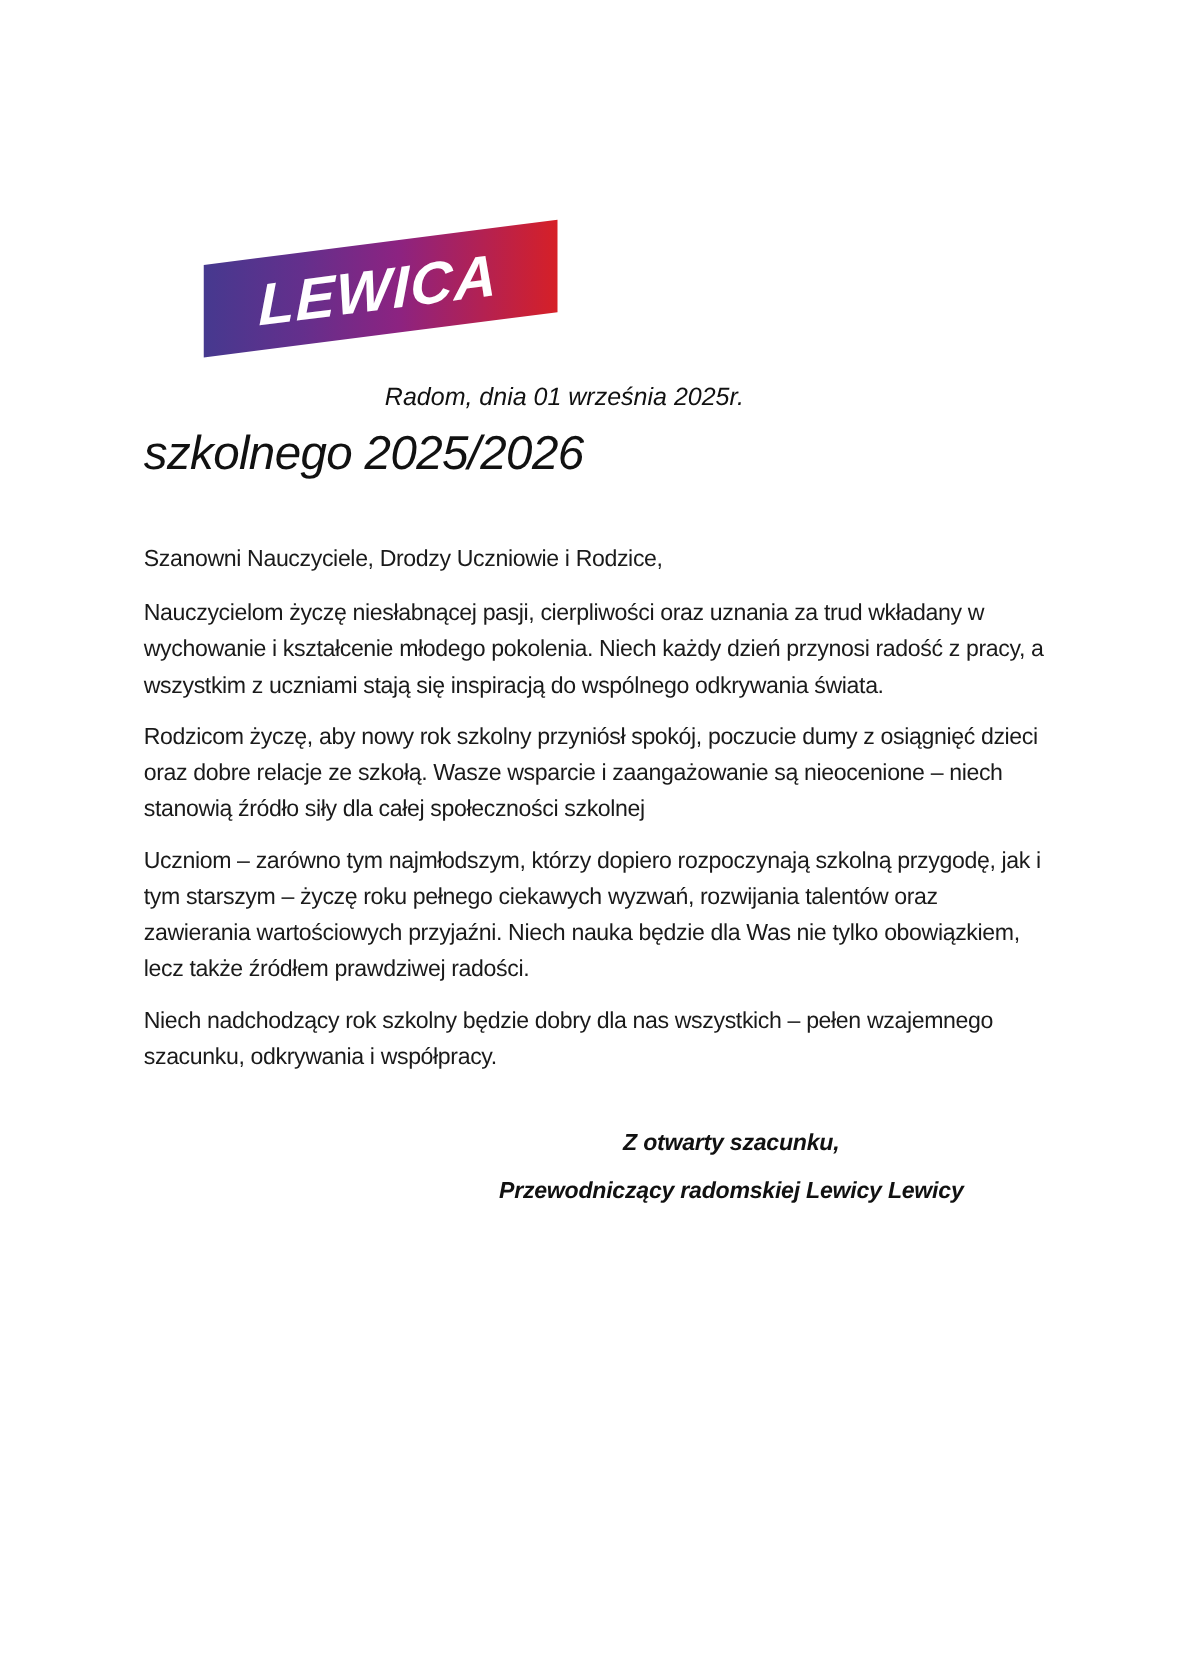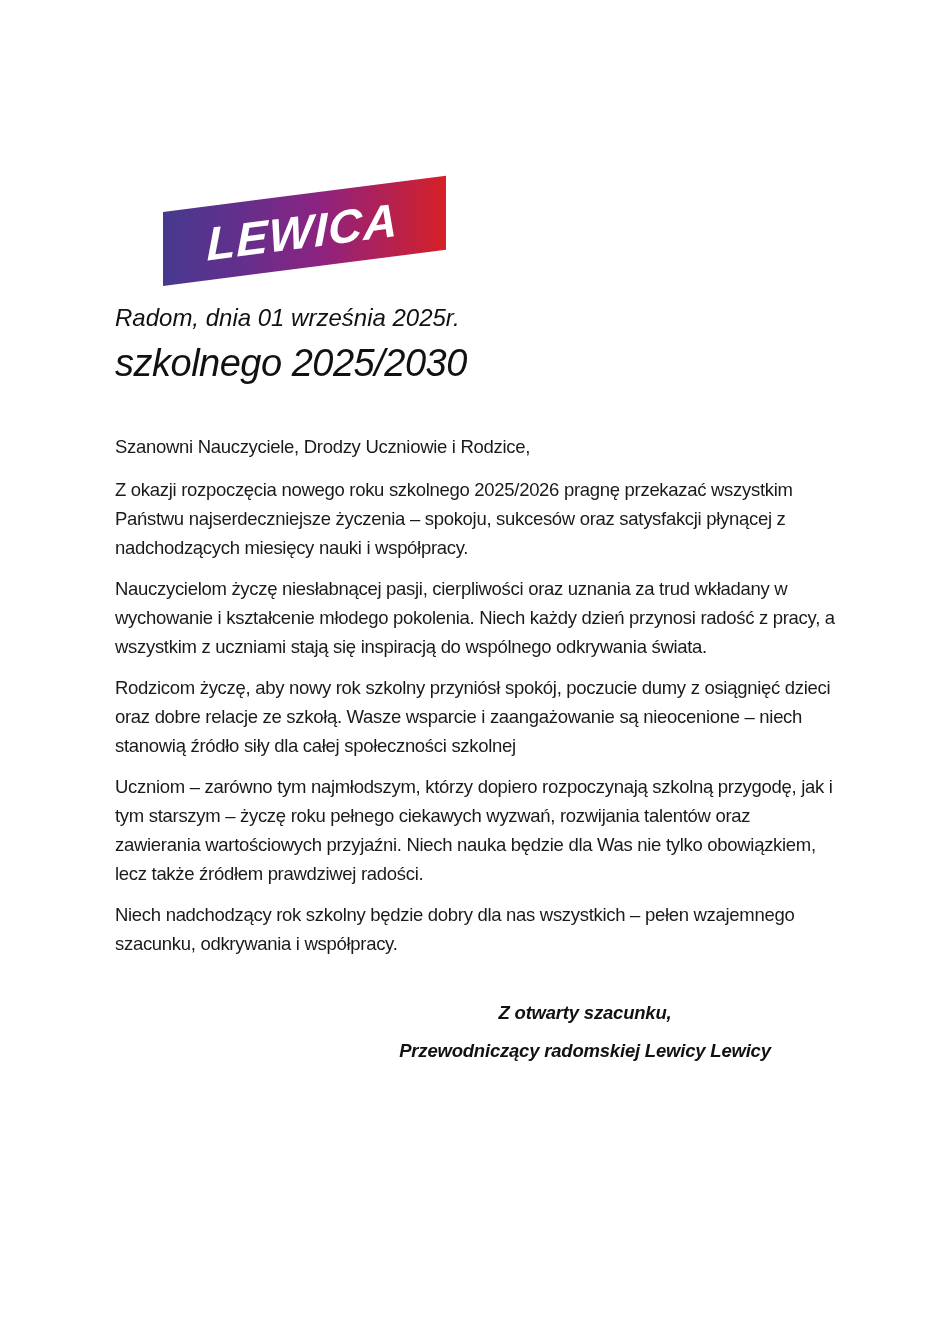--- a/index.html
+++ b/index.html
@@ -41,24 +41,24 @@
     padding-right: 4px;
     white-space: nowrap;
   }
 
   .content {
     position: relative;
     padding: 306px 114px 0 115px;
   }
 
   .dateline {
-    text-align: left;
+    text-align: center;
     padding-right: 48px;
     font-style: italic;
-    font-size: 24px;
+    font-size: 20px;
     line-height: 24px;
     color: #111111;
   }
 
   .doc-title {
     margin-top: 6px;
     font-style: italic;
     font-size: 38px;
     line-height: 54px;
     font-weight: 400;
@@ -105,27 +105,26 @@
 
   <div class="logo-banner">
     <span class="logo-text">LEWICA</span>
   </div>
 
   <div class="content">
 
     <div class="dateline">Radom, dnia 01 września 2025r.</div>
 
     <div class="doc-title">
-      <div>szkolnego 2025/2030</div>
+      <div>szkolnego 2025/2026</div>
     </div>
 
     <div class="salutation">Szanowni Nauczyciele, Drodzy Uczniowie i Rodzice,</div>
 
     <div class="body-paragraphs">
-      <p>Z okazji rozpoczęcia nowego roku szkolnego 2025/2026 pragnę przekazać wszystkim Państwu najserdeczniejsze życzenia – spokoju, sukcesów oraz satysfakcji płynącej z nadchodzących miesięcy nauki i współpracy.</p>
       <p>Nauczycielom życzę niesłabnącej pasji, cierpliwości oraz uznania za trud wkładany w wychowanie i kształcenie młodego pokolenia. Niech każdy dzień przynosi radość z pracy, a wszystkim z uczniami stają się inspiracją do wspólnego odkrywania świata.</p>
       <p>Rodzicom życzę, aby nowy rok szkolny przyniósł spokój, poczucie dumy z osiągnięć dzieci oraz dobre relacje ze szkołą. Wasze wsparcie i zaangażowanie są nieocenione – niech stanowią źródło siły dla całej społeczności szkolnej</p>
       <p>Uczniom – zarówno tym najmłodszym, którzy dopiero rozpoczynają szkolną przygodę, jak i tym starszym – życzę roku pełnego ciekawych wyzwań, rozwijania talentów oraz zawierania wartościowych przyjaźni. Niech nauka będzie dla Was nie tylko obowiązkiem, lecz także źródłem prawdziwej radości.</p>
       <p>Niech nadchodzący rok szkolny będzie dobry dla nas wszystkich – pełen wzajemnego szacunku, odkrywania i współpracy.</p>
     </div>
 
     <div class="signature">
       <div>Z otwarty szacunku,</div>
       <div>Przewodniczący radomskiej Lewicy Lewicy</div>
     </div>

